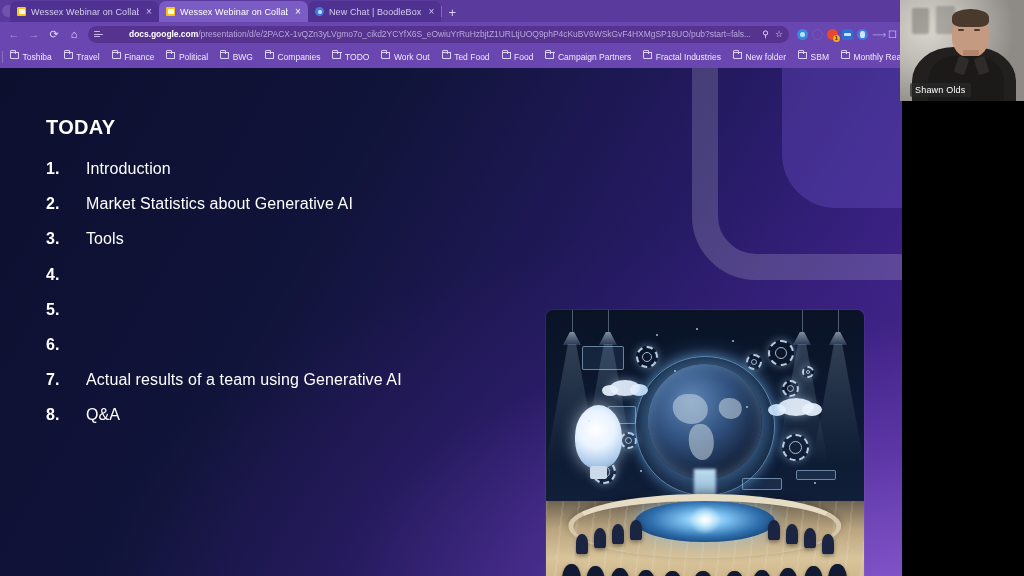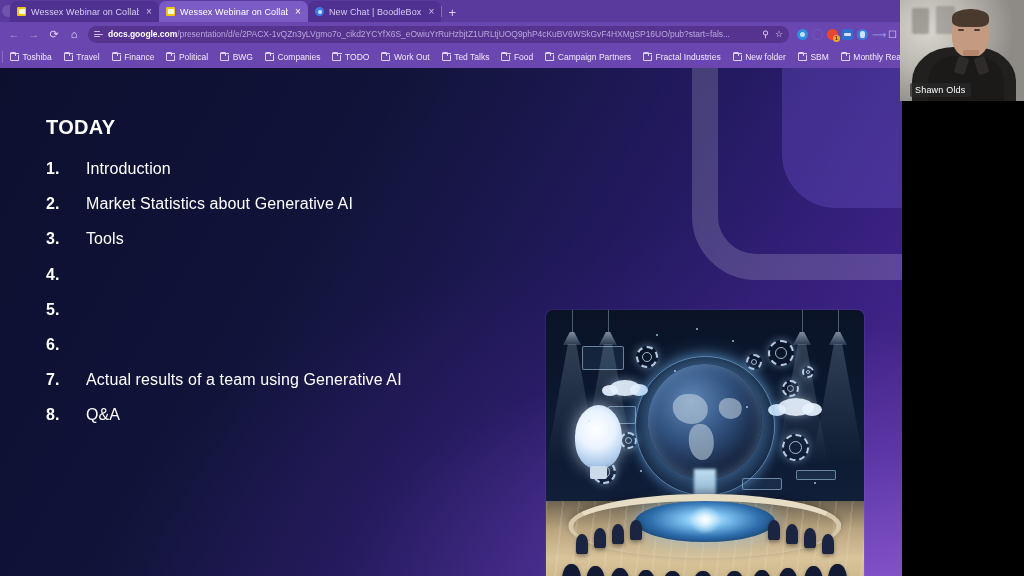--- a/index.html
+++ b/index.html
@@ -88,21 +88,21 @@
   .omni-icon i {
     position: absolute; left: 0; height: 1.4px; background: #ded2fa; border-radius: 1px;
   }
   .omni-icon i:nth-child(1) { top: 1px; width: 6px; }
   .omni-icon i:nth-child(2) { top: 3.5px; width: 9px; }
   .omni-icon i:nth-child(3) { top: 6px; width: 6px; }
   .url {
     font-size: 8.5px; white-space: nowrap; overflow: hidden;
     color: #b9a8de; flex: 1 1 auto; min-width: 0; letter-spacing: -.05px;
   }
-  .url b { color: #fff; font-weight: bold; }
+  .url b { color: #fff; font-weight: bold; margin-left: 21px; }
   .omni-right { display: flex; align-items: center; gap: 6px; flex: 0 0 auto; }
   .omni-right span { font-size: 9px; color: #e2d8f8; }
   .ext-icons { display: flex; align-items: center; gap: 4px; padding-left: 4px; flex: 0 0 auto; }
   .ei { width: 11px; height: 11px; border-radius: 50%; position: relative; }
   .ei.ring { background: #2f8ce0; }
   .ei.ring::after { content:""; position:absolute; inset:3px; border-radius:50%; background:#bfe2ff; }
   .ei.hollow { background: transparent; border: 1.6px solid #6f5ab8; }
   .ei.red { background: #e8472e; }
   .ei.red .badge {
     position: absolute; right: -2px; bottom: -2px; width: 7px; height: 7px;
@@ -115,21 +115,21 @@
   .ei.blue::after { content:""; position:absolute; left:3px; top:2px; width:5px; height:7px; background:#cfe2ff; border-radius:40%; }
   .ei.swoosh { background: transparent; color: #9aa8e8; font-size: 10px; line-height: 11px; text-align: center; border-radius: 0;}
   .ei.puzzle { background: transparent; color: #ddd0fb; font-size: 10px; line-height: 11px; text-align:center; border-radius:0;}
 
   
   .bookmarks {
     height: 22px; background: #6a46b0; display: flex; align-items: center;
     padding: 0 2px; gap: 0px; overflow: hidden;
   }
   .bm {
-    display: flex; align-items: center; gap: 3.5px; padding: 1px 6px;
+    display: flex; align-items: flex-start; gap: 3.5px; padding: 1px 6px;
     font-size: 8.5px; color: #f0e9ff; white-space: nowrap; flex: 0 0 auto;
   }
   .folder {
     width: 9px; height: 7px; flex: 0 0 9px; position: relative;
     border: 1.1px solid #ded2fa; border-radius: 1.5px; border-top-color: transparent;
   }
   .folder::before {
     content: ""; position: absolute; left: -1.1px; top: -2.6px; width: 4px;
     height: 2.6px; border: 1.1px solid #ded2fa; border-bottom: none;
     border-radius: 1.5px 1.5px 0 0;
@@ -439,21 +439,21 @@
       <div class="bm">
         <span class="folder"></span>
         <span>TODO</span>
       </div>
       <div class="bm">
         <span class="folder"></span>
         <span>Work Out</span>
       </div>
       <div class="bm">
         <span class="folder"></span>
-        <span>Ted Talks</span>
+        <span>Ted Food</span>
       </div>
       <div class="bm">
         <span class="folder"></span>
         <span>Food</span>
       </div>
       <div class="bm">
         <span class="folder"></span>
         <span>Campaign Partners</span>
       </div>
       <div class="bm">

